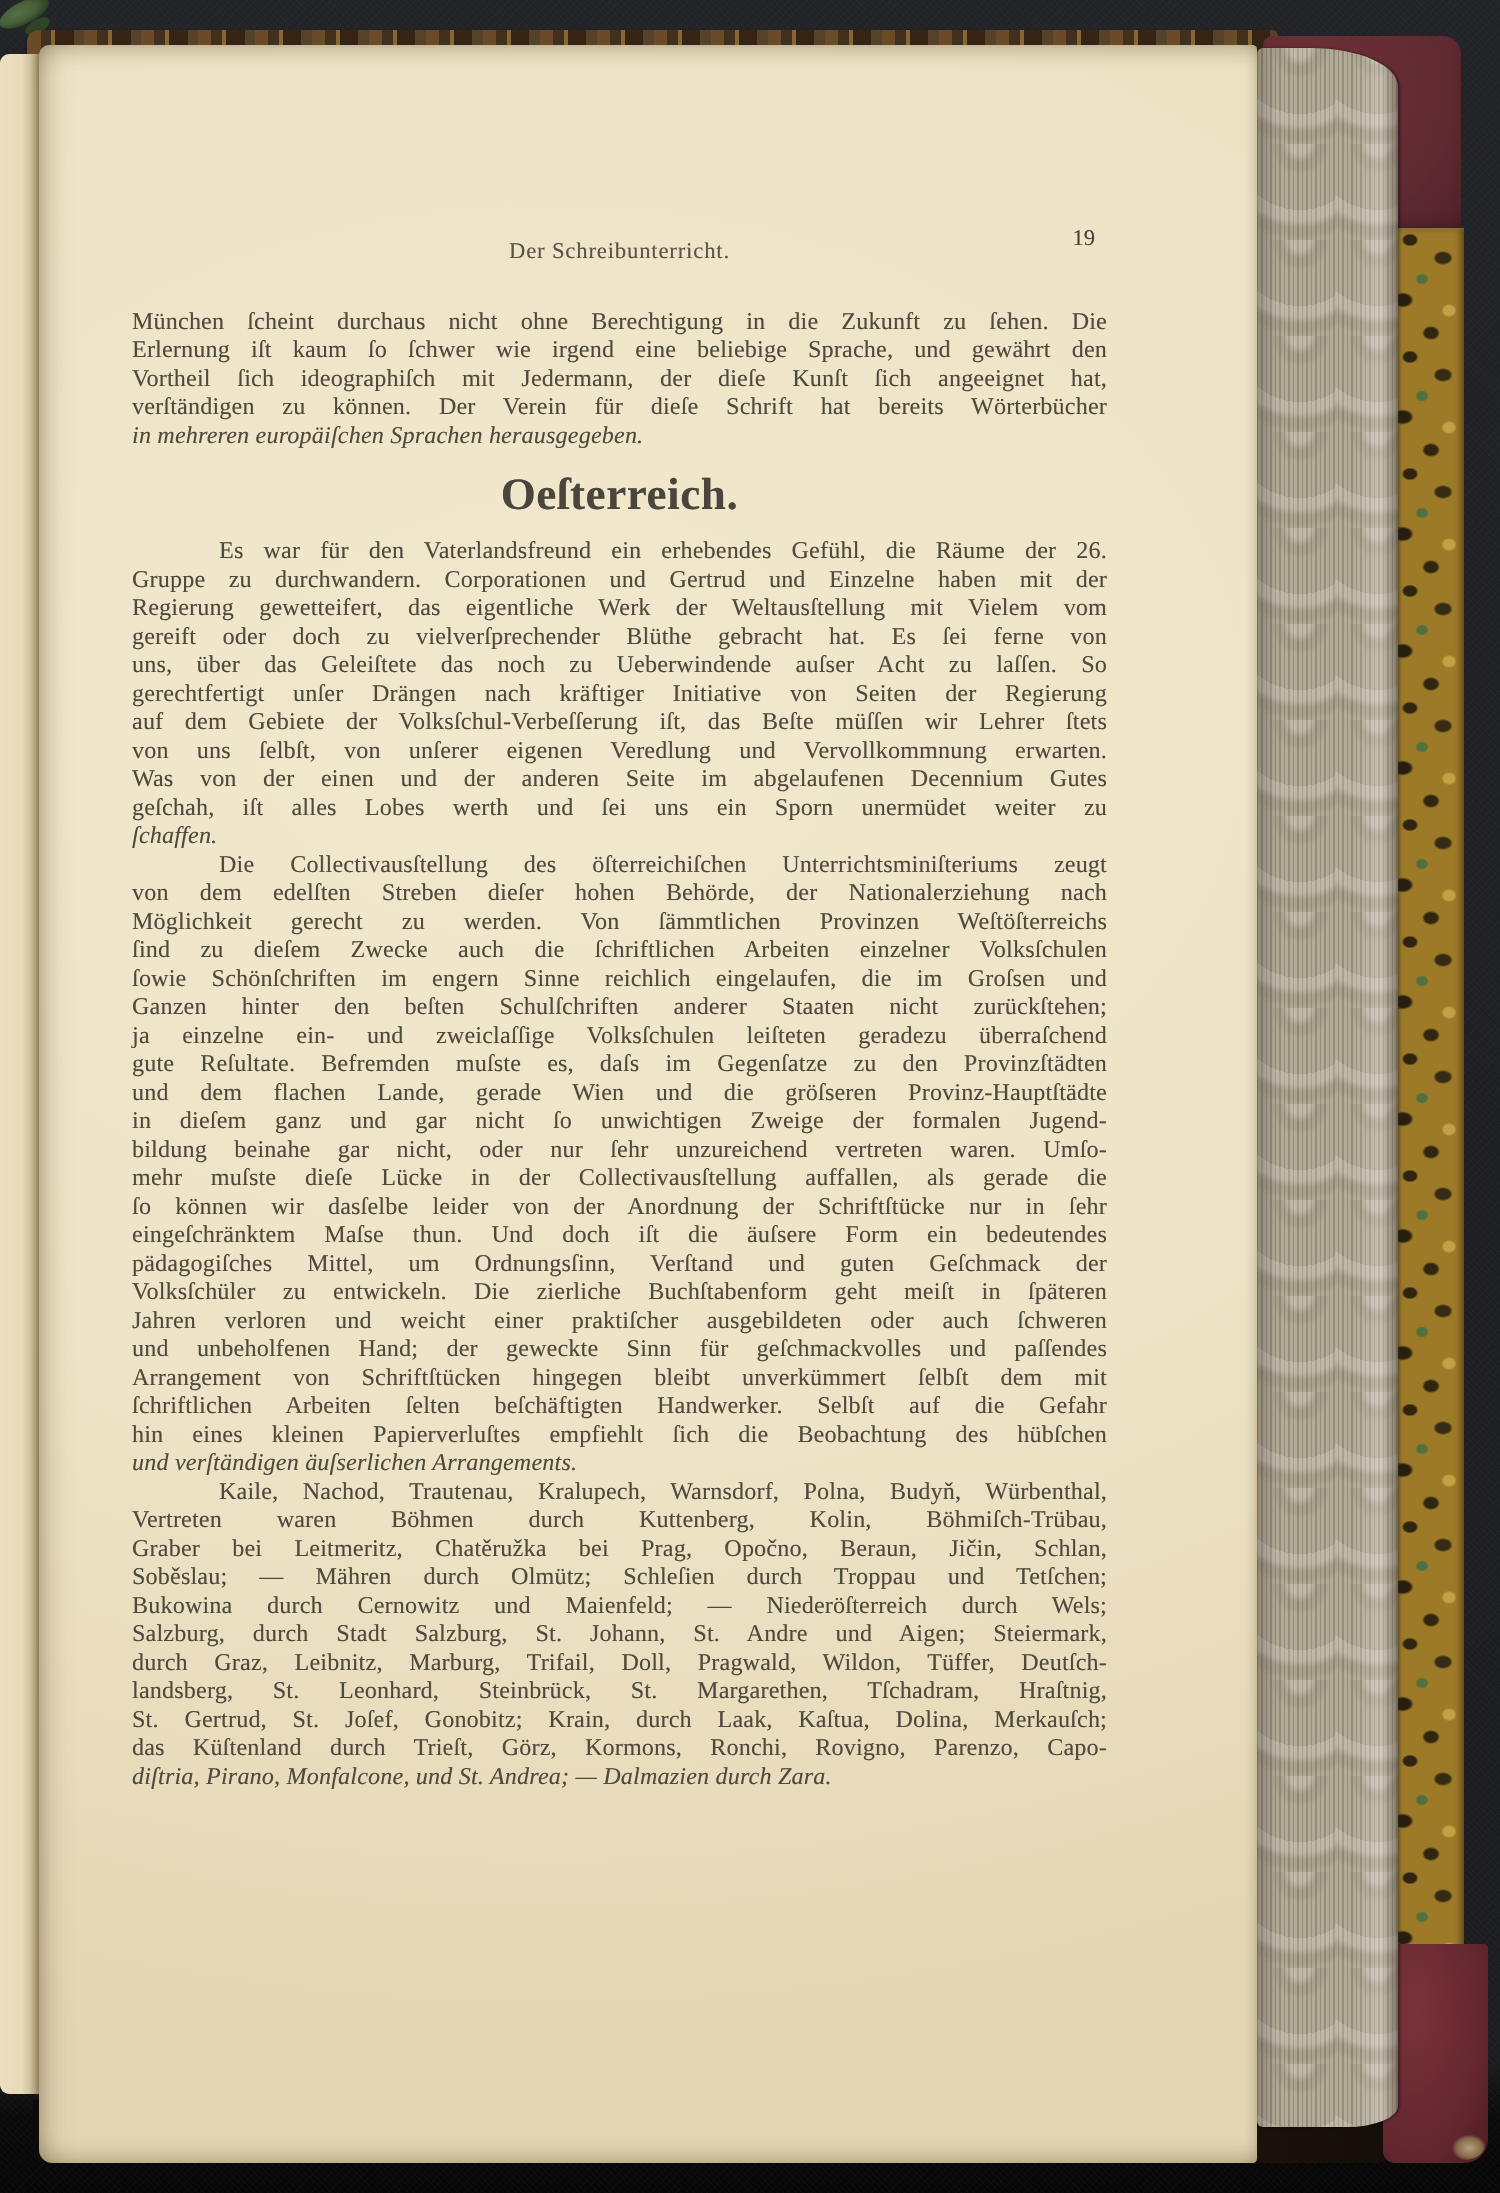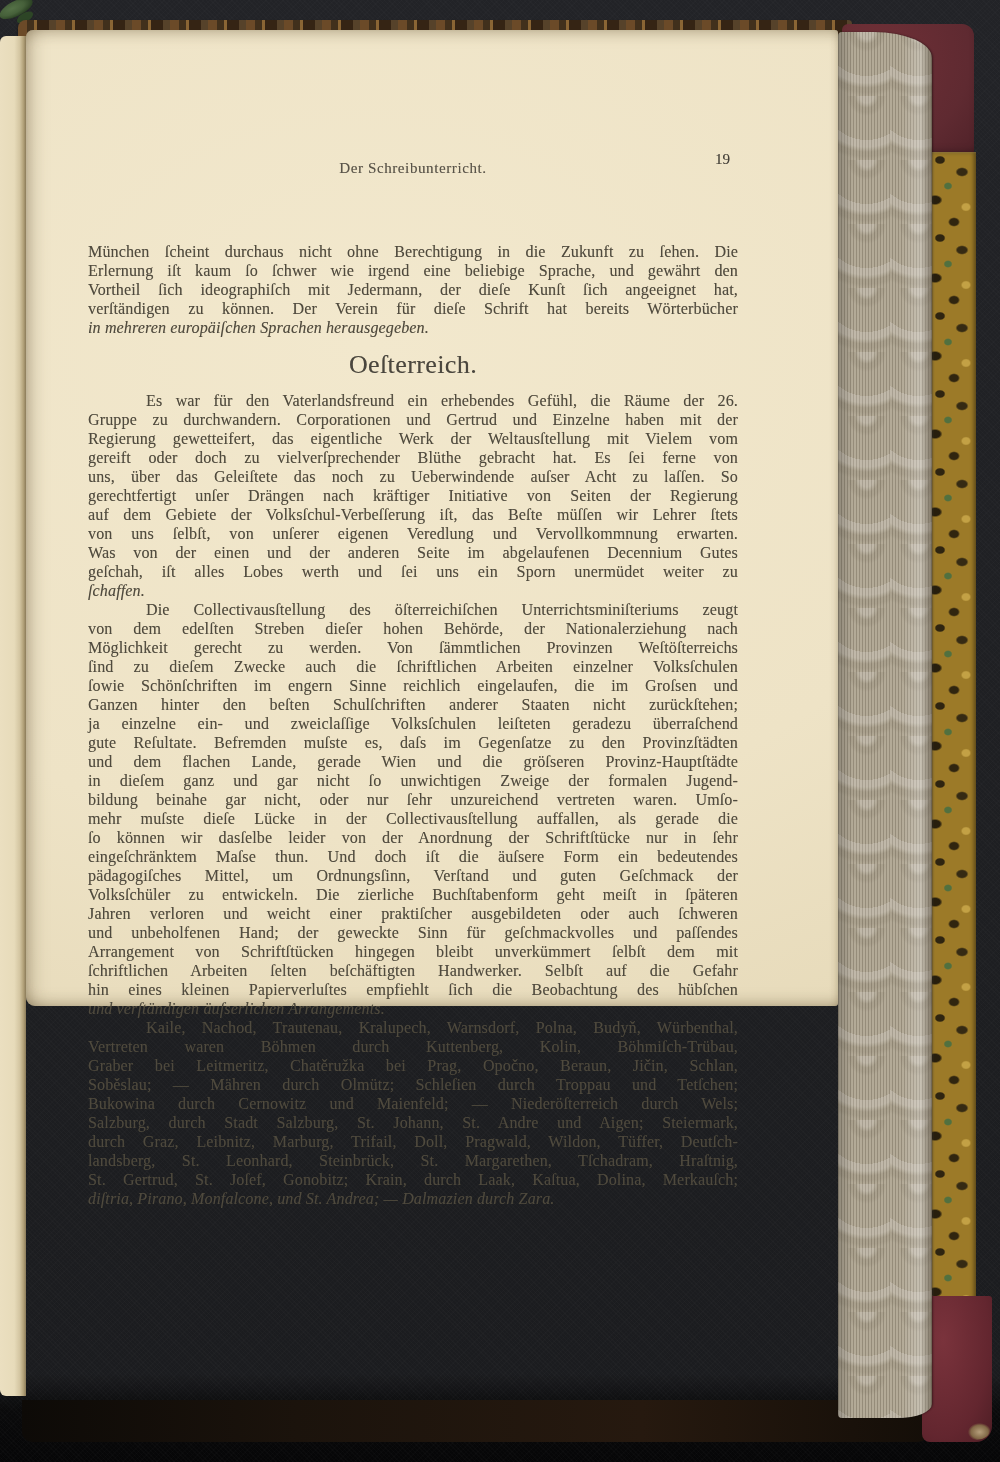--- a/index.html
+++ b/index.html
@@ -57,37 +57,37 @@
     background-image:
       linear-gradient(90deg, rgba(0,0,0,.20) 0%, rgba(0,0,0,0) 16%, rgba(0,0,0,0) 68%, rgba(255,255,255,.26) 88%, rgba(45,35,22,.38) 100%),
       repeating-radial-gradient(circle at 55% 0px, rgba(255,255,255,.17) 0 7px, rgba(90,80,60,.10) 12px 16px, rgba(0,0,0,0) 20px 44px),
       repeating-linear-gradient(90deg, rgba(72,62,46,.28) 0 1px, rgba(0,0,0,0) 1px 3px);
     background-size:auto, 52px 64px, auto;
     box-shadow:1px 0 2px rgba(0,0,0,.4);}
   
   .gutter-sliver{position:absolute;left:0;top:36px;width:26px;height:1360px;border-radius:6px 0 0 6px;
     background:linear-gradient(90deg,#ebdfc0 0%,#e7dbba 55%,#d3c5a1 76%,#b2a179 90%,#8b7b59 100%);}
   
-  .page{position:absolute;left:26px;top:30px;width:812px;height:976px;
+  .page{position:absolute;left:26px;top:30px;width:812px;height:1412px;
     border-radius:7px 3px 3px 9px;
     background:radial-gradient(1200px 900px at 42% 32%, #f2e8cd 0%, var(--paper) 55%, #e3d6b4 100%);
     box-shadow:
       inset 14px 0 20px -13px rgba(92,74,44,.5),
       inset 0 12px 16px -11px rgba(92,74,44,.4),
       inset -7px 0 10px -8px rgba(92,74,44,.33),
       inset 0 -12px 16px -11px rgba(92,74,44,.4);}
   .header-row{position:absolute;left:62px;top:130px;width:650px;height:30px;}
   .running-header{text-align:center;font-size:15px;letter-spacing:.6px;color:#59544a;
     text-shadow:.2px .2px .3px rgba(80,70,50,.4);}
   .page-number{position:absolute;right:8px;top:-9px;font-size:15px;color:#44403a;
     text-shadow:.2px .2px .3px rgba(80,70,50,.4);}
   .body{position:absolute;left:62px;top:175px;width:650px;color:var(--ink);
     font-size:16px;letter-spacing:.15px;
-    text-shadow:.2px .2px .35px rgba(80,70,50,.38);margin-top:37px;}
-  .section-heading{margin:13px 0 11px 0;text-align:center;font-size:26px;font-weight:normal;
+    text-shadow:.2px .2px .35px rgba(80,70,50,.38);}
+  .section-heading{margin:13px 0 11px 0;text-align:center;font-size:30px;font-weight:bold;
     color:#4a463e;letter-spacing:.4px;}
   .para{margin:0;}
   .line{height:19px;line-height:19px;text-align:justify;text-align-last:justify;white-space:nowrap;}
   .line.last{text-align-last:left;font-style:italic;}
   .para.indented .line:first-child{padding-left:58px;}
 </style>
 </head>
 <body>
 
 <div class="scene">
@@ -154,17 +154,18 @@
       <div class="para indented">
           <div class="line">Kaile, Nachod, Trautenau, Kralupech, Warnsdorf, Polna, Budyň, Würbenthal,</div>
           <div class="line">Vertreten waren Böhmen durch Kuttenberg, Kolin, Böhmiſch-Trübau,</div>
           <div class="line">Graber bei Leitmeritz, Chatěružka bei Prag, Opočno, Beraun, Jičin, Schlan,</div>
           <div class="line">Soběslau; — Mähren durch Olmütz; Schleſien durch Troppau und Tetſchen;</div>
           <div class="line">Bukowina durch Cernowitz und Maienfeld; — Niederöſterreich durch Wels;</div>
           <div class="line">Salzburg, durch Stadt Salzburg, St. Johann, St. Andre und Aigen; Steiermark,</div>
           <div class="line">durch Graz, Leibnitz, Marburg, Trifail, Doll, Pragwald, Wildon, Tüffer, Deutſch-</div>
           <div class="line">landsberg, St. Leonhard, Steinbrück, St. Margarethen, Tſchadram, Hraſtnig,</div>
           <div class="line">St. Gertrud, St. Joſef, Gonobitz; Krain, durch Laak, Kaſtua, Dolina, Merkauſch;</div>
+          <div class="line">das Küſtenland durch Trieſt, Görz, Kormons, Ronchi, Rovigno, Parenzo, Capo-</div>
           <div class="line last">diſtria, Pirano, Monfalcone, und St. Andrea; — Dalmazien durch Zara.</div>
         </div>
     </div>
   </div>
 </div>
 
 </body></html>

